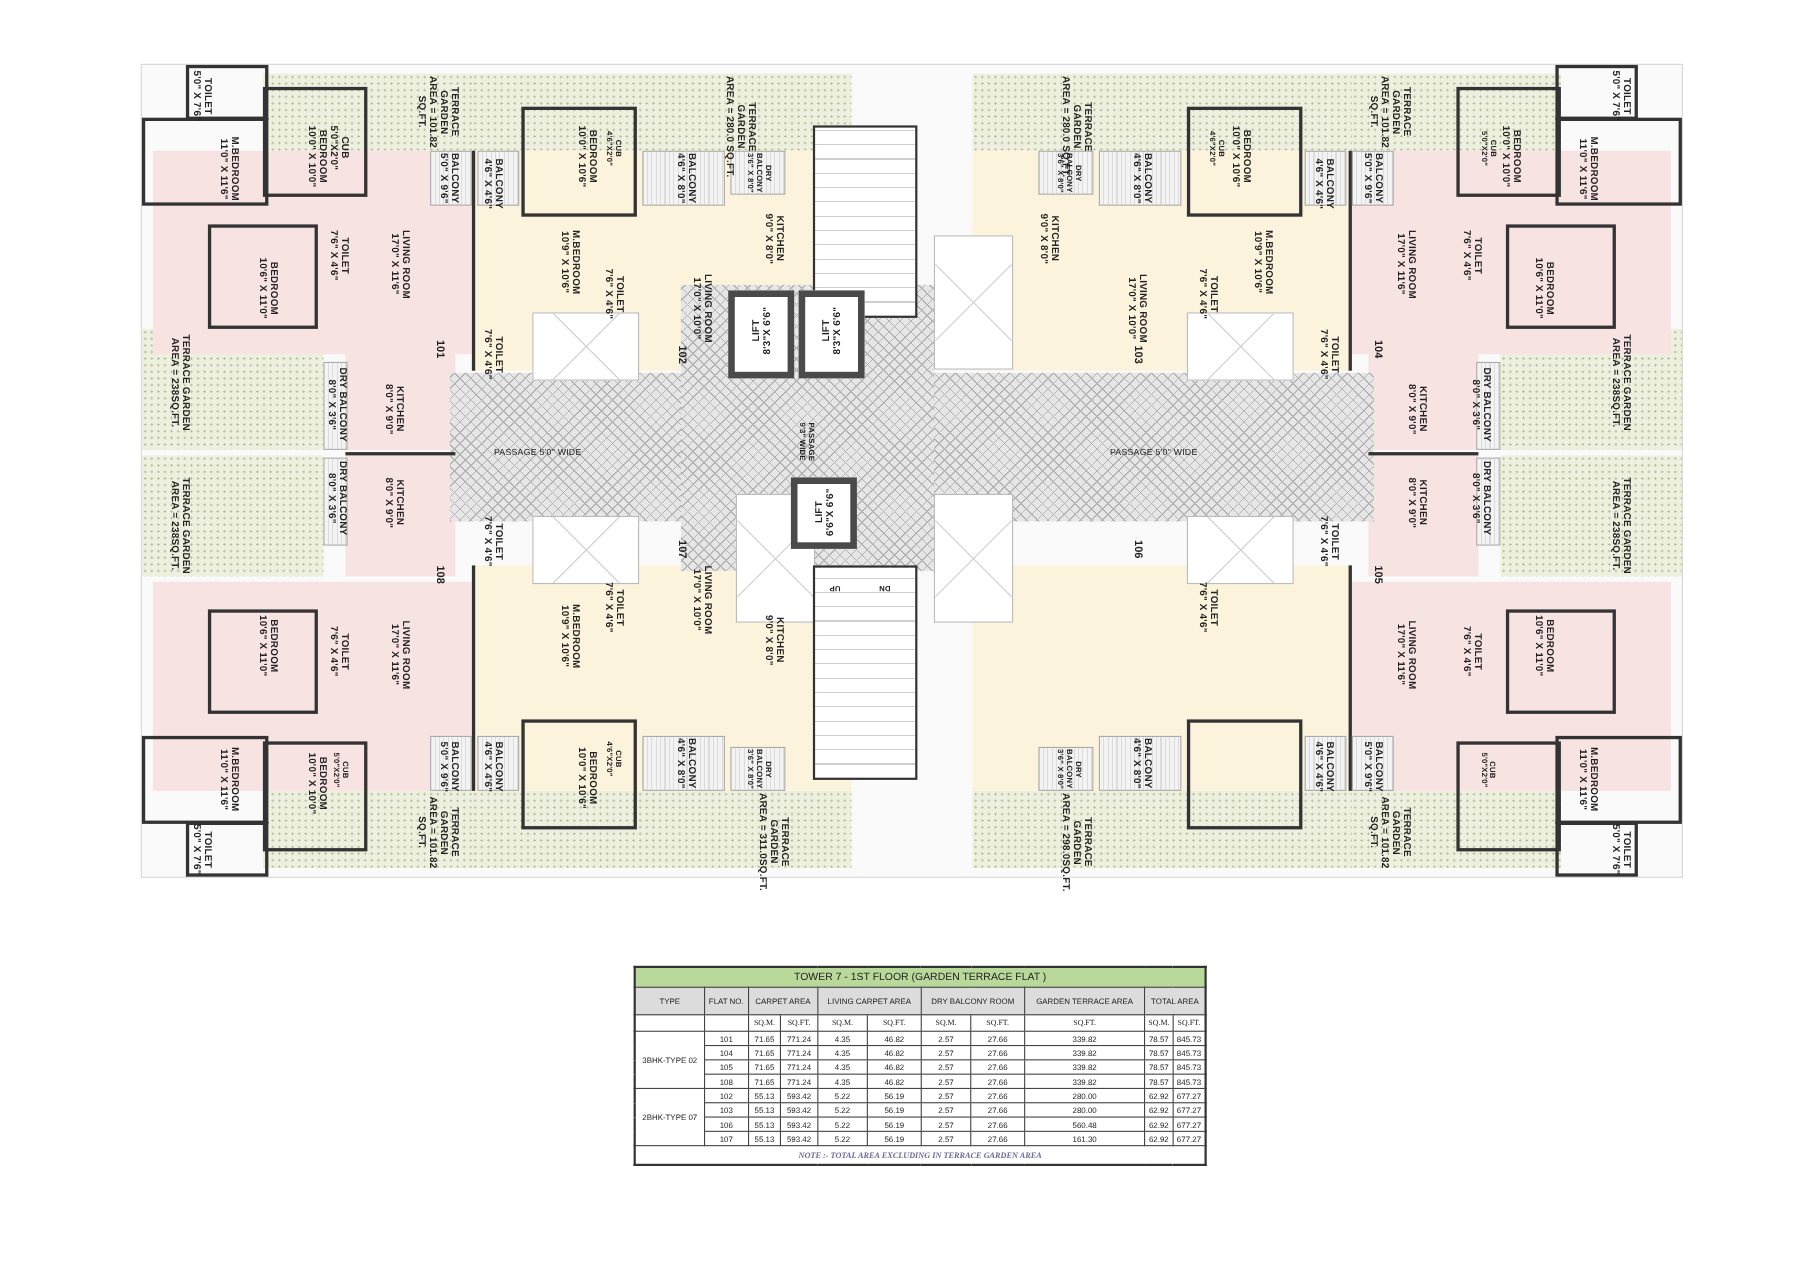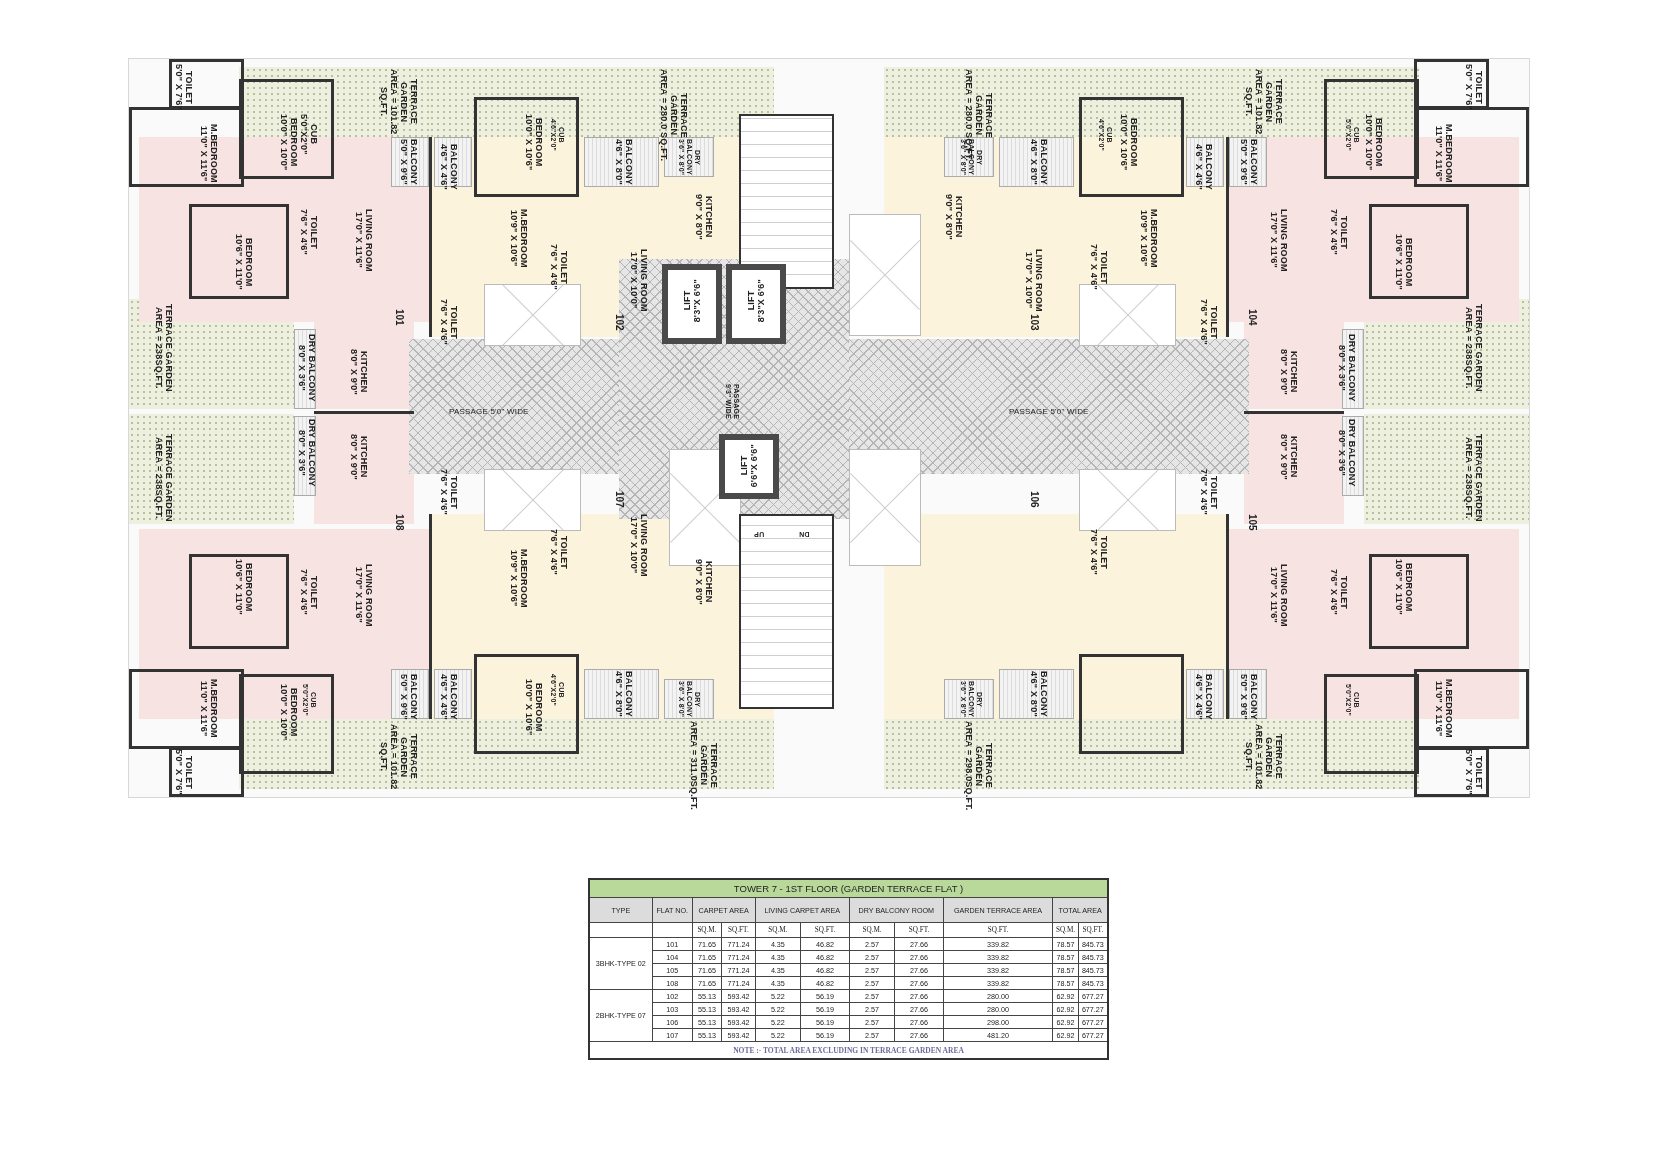--- a/index.html
+++ b/index.html
@@ -15,26 +15,26 @@
   .shaft:after{transform:translate(-50%,-50%) rotate(-45deg);}
   .room{position:absolute;border:3px solid #333;box-sizing:border-box;}
   .wall{position:absolute;background:#333;}
   .balc{position:absolute;background:repeating-linear-gradient(90deg,#f3f3f3 0 3px,#dcdcdc 3px 4px);border:1px solid #aaa;box-sizing:border-box;}
   .lift{position:absolute;background:#fff;border:6px solid #4a4a4a;box-sizing:border-box;}
   .stair{position:absolute;background:repeating-linear-gradient(0deg,#fff 0 12px,#cfcfcf 12px 13px);border:2px solid #333;box-sizing:border-box;}
   .lbl{position:absolute;font-size:9px;line-height:10px;font-weight:bold;text-align:center;white-space:pre;writing-mode:vertical-rl;color:#222;letter-spacing:0.2px;}
   .lbl.small{font-size:7px;line-height:8px;}
   .lbl.h{writing-mode:horizontal-tb;}
   .flat{position:absolute;font-size:10px;font-weight:bold;writing-mode:vertical-rl;}
-  table.area{position:absolute;left:576px;top:878px;width:521px;border-collapse:collapse;font-size:7.2px;border:2px solid #333;margin-left:12px;}
+  table.area{position:absolute;left:576px;top:878px;width:521px;border-collapse:collapse;font-size:7.2px;border:2px solid #333;}
   table.area td,table.area th{border:1px solid #444;text-align:center;padding:0;height:12px;font-weight:normal;}
   table.area th.title{background:#b9d99a;font-size:9.5px;height:17px;}
   table.area tr.head th{background:#dcdcdc;height:24px;font-size:7.2px;}
   table.area tr.sub td{height:14px;font-family:Liberation Serif, serif;}
-  table.area td.note{color:#6b6b9a;font-family:"Liberation Serif",serif;font-weight:bold;font-size:7.5px;height:16px;}
+  table.area td.note{color:#6b6b9a;font-style:italic;font-family:"Liberation Serif",serif;font-weight:bold;font-size:7.5px;height:16px;}
 </style>
 </head>
 <body>
 
 <div class="plan">
 
   <div class="garden" style="left:110px;top:8px;width:190px;height:70px;"></div>
   <div class="garden" style="left:300px;top:8px;width:345px;height:70px;"></div>
   <div class="garden" style="left:755px;top:8px;width:345px;height:70px;"></div>
   <div class="garden" style="left:1100px;top:8px;width:190px;height:70px;"></div>
@@ -451,33 +451,33 @@
         <td>677.27</td>
       </tr>
       <tr>
         <td>106</td>
         <td>55.13</td>
         <td>593.42</td>
         <td>5.22</td>
         <td>56.19</td>
         <td>2.57</td>
         <td>27.66</td>
-        <td>298.00</td>
+        <td>560.48</td>
         <td>62.92</td>
         <td>677.27</td>
       </tr>
       <tr>
         <td>107</td>
         <td>55.13</td>
         <td>593.42</td>
         <td>5.22</td>
         <td>56.19</td>
         <td>2.57</td>
         <td>27.66</td>
-        <td>481.20</td>
+        <td>161.30</td>
         <td>62.92</td>
         <td>677.27</td>
       </tr>
     </tbody>
   <tbody>
       <tr>
         <td class="note" colspan="11">NOTE :- TOTAL AREA EXCLUDING IN TERRACE GARDEN AREA</td>
       </tr>
 </tbody>
   </table>

